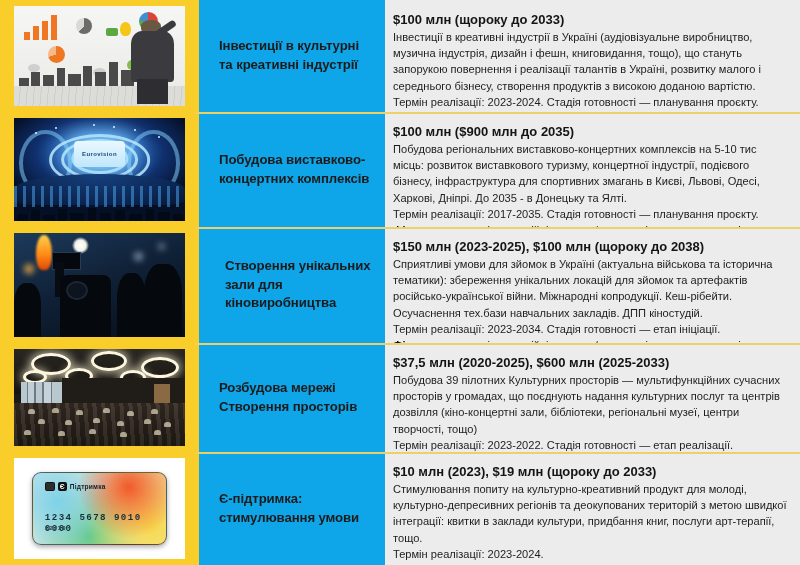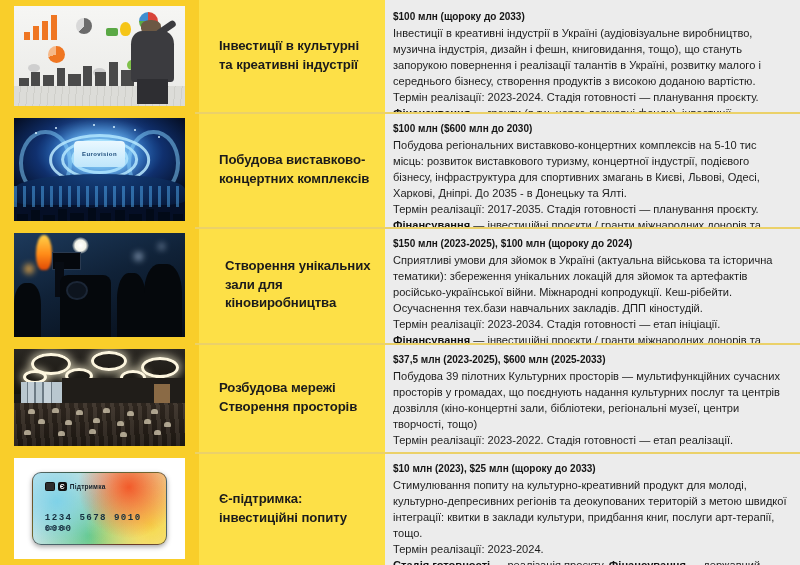--- a/index.html
+++ b/index.html
@@ -41,21 +41,21 @@
   }
   .photo{
     width:100%;height:100%;
     position:relative;
     overflow:hidden;
     background:#111;
   }
   
   .title-cell{
     width:190px;min-width:190px;
-    background:#fde047;
+    background:#0ea5e9;
     display:flex;align-items:center;
     box-sizing:border-box;
     padding:4px 10px 4px 20px;
     border-left:4px solid #F9CE2A;
   }
   .title-cell h3{
     margin:0;
     font-size:13.2px;
     line-height:1.42;
     font-weight:bold;
@@ -67,21 +67,21 @@
   .body-cell{
     flex:1;
     background:#ECECEC;
     box-sizing:border-box;
     padding:10px 10px 8px 8px;
     display:flex;align-items:flex-start;
   }
   .body-cell .body-inner{width:100%;}
   .amount{
     font-weight:bold;
-    font-size:10px;
+    font-size:13px;
     color:#141414;
     line-height:1.47;
     margin:0 0 0 0;
   }
   .para{
     font-size:11.1px;
     line-height:1.455;
     color:#1d1d1d;
     margin:0;
   }
@@ -277,21 +277,21 @@
             <i style="left:93%;width:6%;height:42%"></i>
         </div>
       </div>
     </div>
     <div class="title-cell">
       <h3 style="white-space:pre-line">Побудова виставково-
 концертних комплексів</h3>
     </div>
     <div class="body-cell">
       <div class="body-inner">
-        <div class="amount">$100 млн ($600 млн до 2030)</div>
+        <div class="amount">$100 млн ($900 млн до 2035)</div>
         <div class="para">Побудова регіональних виставково-концертних комплексів на 5-10 тис місць: розвиток виставкового туризму, концертної індустрії, подієвого бізнесу, інфраструктура для спортивних змагань в Києві, Львові, Одесі, Харкові, Дніпрі. До 2035 - в Донецьку та Ялті.</div>
         <div class="para">Термін реалізації: 2017-2035. Стадія готовності — планування проєкту.</div>
         <div class="para"><b>Фінансування</b><span> — інвестиційні проєкти / гранти міжнародних донорів та урядів країн-партнерів.</span></div>
       </div>
     </div>
   </div>
 
   <div class="row" style="height:116px">
     <div class="media-cell">
       <div class="photo art-film">
@@ -311,21 +311,21 @@
           </div>
       </div>
     </div>
     <div class="title-cell indented">
       <h3 style="white-space:pre-line">Створення унікальних
 зали для
 кіновиробництва</h3>
     </div>
     <div class="body-cell">
       <div class="body-inner">
-        <div class="amount">$150 млн (2023-2025), $100 млн (щороку до 2024)</div>
+        <div class="amount">$150 млн (2023-2025), $100 млн (щороку до 2038)</div>
         <div class="para">Сприятливі умови для зйомок в Україні (актуальна військова та історична тематики): збереження унікальних локацій для зйомок та артефактів російсько-української війни. Міжнародні копродукції. Кеш-рібейти. Осучаснення тех.бази навчальних закладів. ДПП кіностудій.</div>
         <div class="para">Термін реалізації: 2023-2034. Стадія готовності — етап ініціації.</div>
         <div class="para"><b>Фінансування</b><span> — інвестиційні проєкти / гранти міжнародних донорів та урядів країн-партнерів.</span></div>
       </div>
     </div>
   </div>
 
   <div class="row" style="height:109px">
     <div class="media-cell">
       <div class="photo art-hall">
@@ -359,21 +359,21 @@
             <i style="left:82%;top:62%"></i>
         </div>
       </div>
     </div>
     <div class="title-cell">
       <h3 style="white-space:pre-line">Розбудова мережі
 Створення просторів</h3>
     </div>
     <div class="body-cell">
       <div class="body-inner">
-        <div class="amount">$37,5 млн (2023-2025), $600 млн (2025-2033)</div>
+        <div class="amount">$37,5 млн (2020-2025), $600 млн (2025-2033)</div>
         <div class="para">Побудова 39 пілотних Культурних просторів — мультифункційних сучасних просторів у громадах, що поєднують надання культурних послуг та центрів дозвілля (кіно-концертні зали, бібліотеки, регіональні музеї, центри творчості, тощо)</div>
         <div class="para">Термін реалізації: 2023-2022. Стадія готовності — етап реалізації.</div>
         <div class="para"><b>Фінансування</b><span> — гранти міжнародних донорів та урядів країн-партнерів.</span></div>
       </div>
     </div>
   </div>
 
   <div class="row" style="height:113px">
     <div class="media-cell">
       <div class="photo art-card">
@@ -383,25 +383,25 @@
             <span class="logo">Є</span>
             <span class="brandtxt">Підтримка</span>
           </div>
           <div class="pan">1234  5678  9010  0000</div>
           <div class="exp">12/30</div>
         </div>
       </div>
     </div>
     <div class="title-cell">
       <h3 style="white-space:pre-line">Є-підтримка:
-інвестиційні попиту</h3>
+стимулювання умови</h3>
     </div>
     <div class="body-cell">
       <div class="body-inner">
-        <div class="amount">$10 млн (2023), $25 млн (щороку до 2033)</div>
+        <div class="amount">$10 млн (2023), $19 млн (щороку до 2033)</div>
         <div class="para">Стимулювання попиту на культурно-креативний продукт для молоді, культурно-депресивних регіонів та деокупованих територій з метою швидкої інтеграції: квитки в заклади культури, придбання книг, послуги арт-терапії, тощо.</div>
         <div class="para">Термін реалізації: 2023-2024.</div>
         <div class="para"><b>Стадія готовності</b><span> — реалізація проєкту. </span><b>Фінансування</b><span> — державний бюджет.</span></div>
       </div>
     </div>
   </div>
 
 </div>
 
 </body></html>

